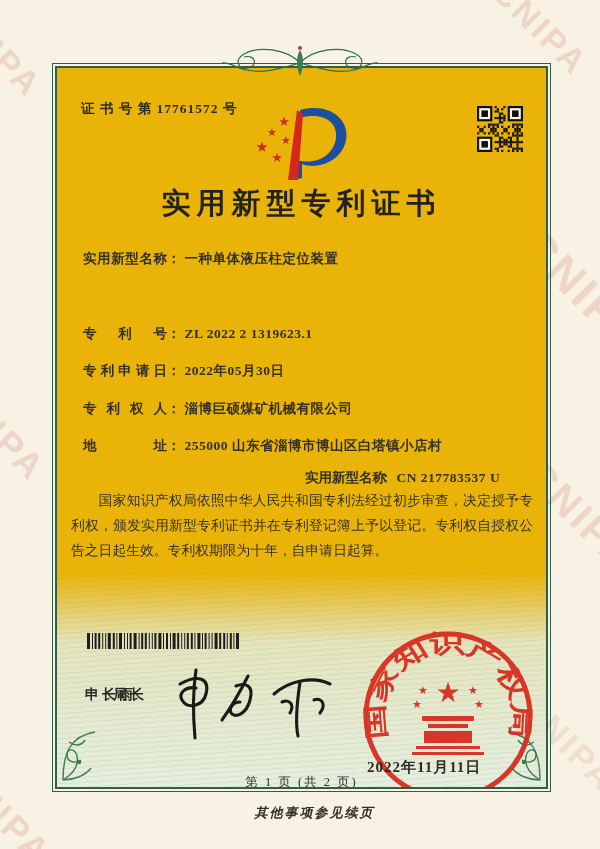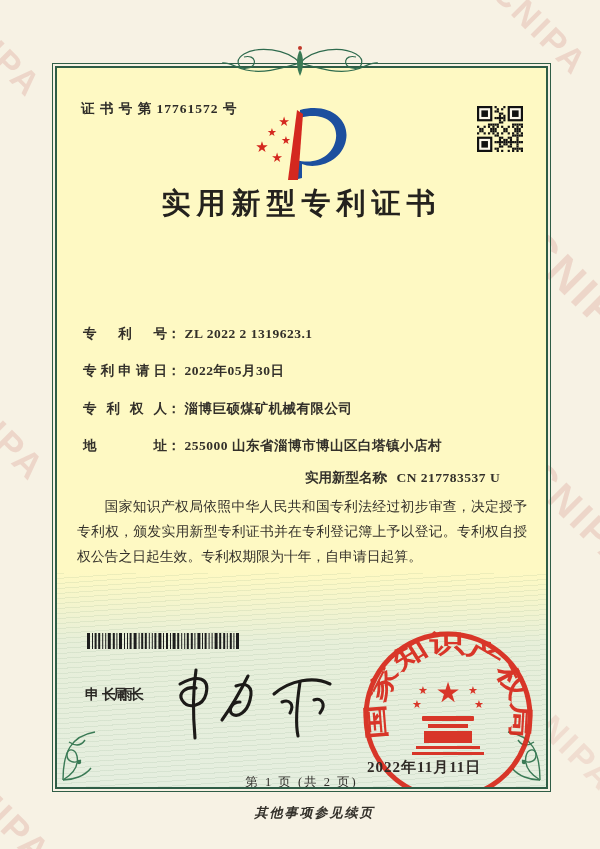--- a/index.html
+++ b/index.html
@@ -15,21 +15,21 @@
     transform:rotate(45deg);transform-origin:left top;white-space:nowrap;z-index:0;
     user-select:none;
   }
   .frame{
     position:absolute;left:52px;top:63px;width:499px;height:729px;
     border:1px solid #2f5d46;padding:2px;box-sizing:border-box;z-index:1;
     background:transparent;
   }
   .frame-inner{
     position:relative;width:100%;height:100%;box-sizing:border-box;
-    border:2.5px solid #2f5d46;background:#fef9c3;overflow:hidden;
+    border:2.5px solid #2f5d46;background:#eab308;overflow:hidden;
   }
   .wave{
     position:absolute;left:0;right:0;top:505px;bottom:0;z-index:0;
     background:
       repeating-linear-gradient(176deg, rgba(110,150,115,.12) 0 1px, rgba(110,150,115,0) 1px 5px),
       linear-gradient(180deg, rgba(227,237,221,0) 0, rgba(227,237,221,.85) 70px, #e5eedf 100%);
   }
   .certno{
     position:absolute;left:24px;top:32px;font-size:13.5px;font-weight:700;
     letter-spacing:1px;color:#2e2c28;z-index:2;
@@ -43,21 +43,21 @@
   .row{position:absolute;left:26px;right:18px;font-size:13.5px;font-weight:700;
     color:#33302a;z-index:2;white-space:nowrap;}
   .lbl{display:inline-block;width:84px;text-align:justify;text-align-last:justify;vertical-align:bottom;}
   .colon{display:inline-block;margin-right:4px;}
   .val{letter-spacing:.5px;}
   .grant-part{position:absolute;top:0;white-space:nowrap;}
   .paras{
     position:absolute;left:14px;right:13px;top:420px;z-index:1;
     font-size:13.8px;line-height:25px;color:#34312b;text-align:justify;
   }
-  .paras p{margin:6px;text-indent:2em;}
+  .paras p{margin:0;text-indent:2em;}
   .barcode{position:absolute;left:30px;top:565px;z-index:2;}
   .signer-role{position:absolute;left:28px;top:618px;font-family:"Liberation Sans","DejaVu Sans",sans-serif;
     font-size:14px;font-weight:700;letter-spacing:3px;color:#2b2925;z-index:2;margin-left:28px;}
   .signer-name{position:absolute;left:28px;top:618px;font-family:"Liberation Sans","DejaVu Sans",sans-serif;
     font-size:14px;font-weight:700;letter-spacing:3px;color:#2b2925;z-index:2;text-align:center;}
   .signature{position:absolute;left:105px;top:592px;z-index:3;}
   .seal{position:absolute;left:303px;top:560px;width:176px;height:176px;z-index:3;opacity:.93;}
   .seal-date{
     position:absolute;left:310px;top:690px;z-index:4;font-size:15px;font-weight:700;
     letter-spacing:1px;color:#2f2a26;white-space:nowrap;
@@ -244,20 +244,23 @@
         <rect x="28" y="0" width="14" height="14" fill="#111"></rect>
         <rect x="30" y="2" width="10" height="10" fill="#fbf7eb"></rect>
         <rect x="32" y="4" width="6" height="6" fill="#111"></rect>
         <rect x="0" y="28" width="14" height="14" fill="#111"></rect>
         <rect x="2" y="30" width="10" height="10" fill="#fbf7eb"></rect>
         <rect x="4" y="32" width="6" height="6" fill="#111"></rect>
       </svg>
 
     <div class="title">实用新型专利证书</div>
 
+    <div class="row" style="top:182px">
+      <span class="lbl">实用新型名称</span><span class="colon">：</span><span class="val">一种单体液压柱定位装置</span>
+    </div>
     <div class="row" style="top:257px">
       <span class="lbl">专利号</span><span class="colon">：</span><span class="val">ZL 2022 2 1319623.1</span>
     </div>
     <div class="row" style="top:294px">
       <span class="lbl">专利申请日</span><span class="colon">：</span><span class="val">2022年05月30日</span>
     </div>
     <div class="row" style="top:332px">
       <span class="lbl">专利权人</span><span class="colon">：</span><span class="val">淄博巨硕煤矿机械有限公司</span>
     </div>
     <div class="row" style="top:369px">

